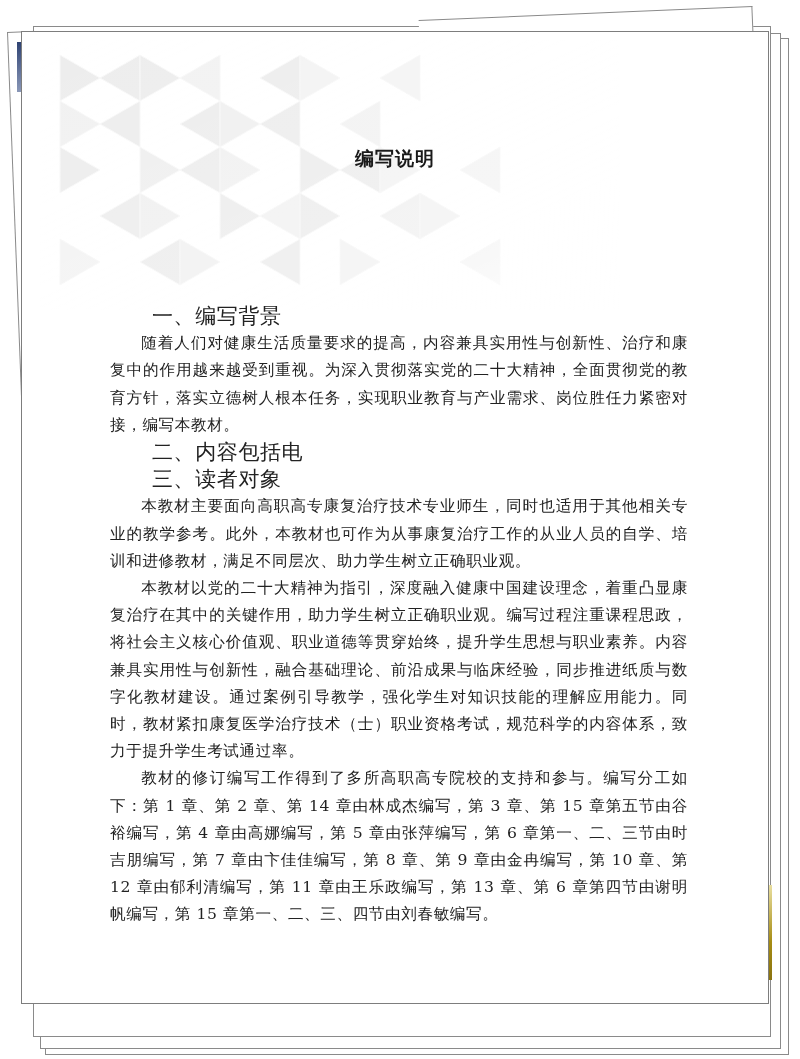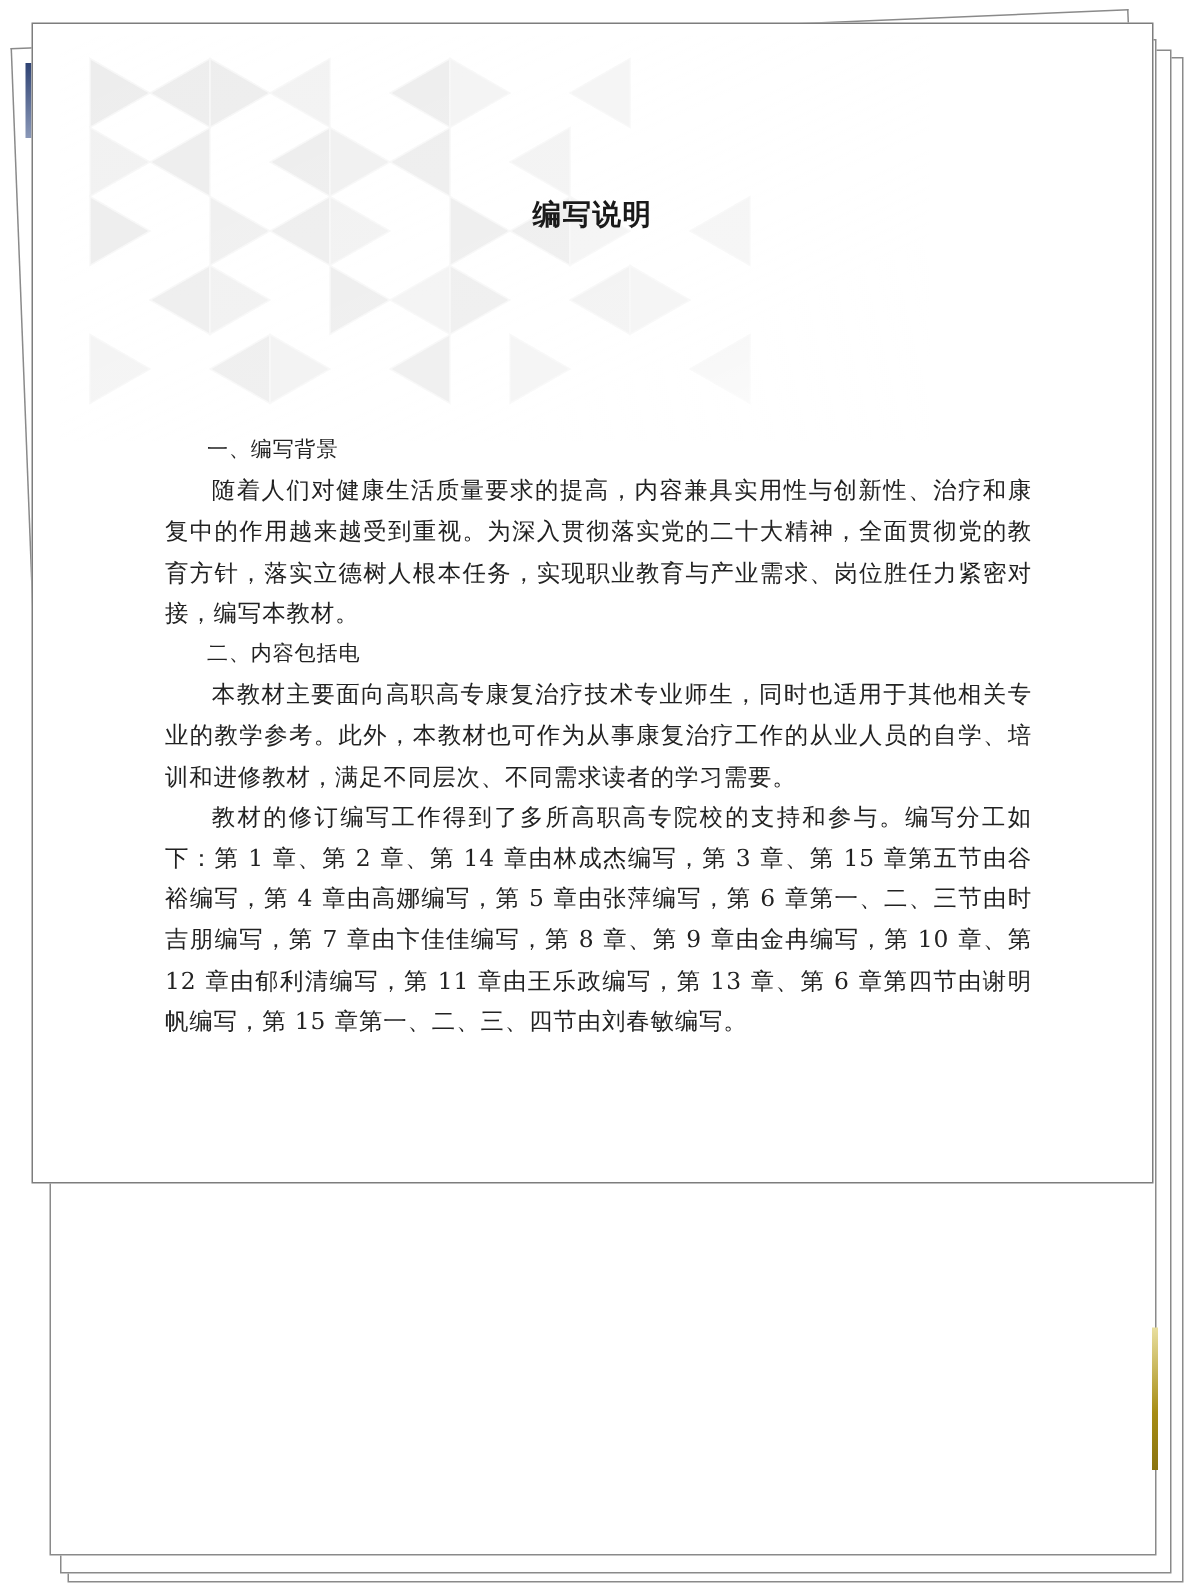--- a/index.html
+++ b/index.html
@@ -29,21 +29,21 @@
     left: 420px; top: 6px; width: 334px; height: 40px;
     border-bottom: none; border-left: none;
     transform: rotate(-2.4deg); transform-origin: bottom right;
     background: #fff;
   }
   .gold-sliver {
     position: absolute; left: 768px; top: 885px; width: 4px; height: 95px;
     background: linear-gradient(#e9dfa0, #a68c14 60%, #8a7310);
   }
   .page {
-    position: absolute; left: 21px; top: 15px; width: 748px; height: 774px;
+    position: absolute; left: 21px; top: 31px; width: 748px; height: 973px;
     background: #fff; border: 1.5px solid #7d7d7d; box-sizing: border-box;
     overflow: hidden;
   }
   .pattern {
     position: absolute; left: 18px; top: 8px; width: 580px; height: 270px;
     opacity: 0.9;
   }
   .title {
     position: absolute; left: 0; right: 0; top: 114px; text-align: center;
     font-family: "DejaVu Sans", "Liberation Sans", sans-serif;
@@ -52,21 +52,21 @@
   .body-text {
     position: absolute; left: 88px; top: 271px; width: 578px;
     font-size: 15.6px; line-height: 27.2px; color: #222;
     letter-spacing: 0.6px;
   }
   .body-text p {
     margin: 0; text-indent: 2em; text-align: justify;
     text-align-last: left;
   }
   .body-text h2 {
-    margin: 0; font-size: 14px; font-weight: normal;
+    margin: 0; font-size: 21px; font-weight: normal;
     padding-left: 2em; line-height: 27.2px;
   }
 </style>
 </head>
 <body>
 
 <div class="sheet sheet-back-left"></div>
 <div class="blue-sliver"></div>
 <div class="sheet sheet-s3"></div>
 <div class="sheet sheet-s2"></div>
@@ -121,16 +121,18 @@
     </g>
     <rect x="0" y="0" width="580" height="270" fill="url(#fade)"></rect>
   </svg>
 
   <div class="title">编写说明</div>
 
   <div class="body-text">
     <h2>一、编写背景</h2>
     <p>随着人们对健康生活质量要求的提高，内容兼具实用性与创新性、治疗和康复中的作用越来越受到重视。为深入贯彻落实党的二十大精神，全面贯彻党的教育方针，落实立德树人根本任务，实现职业教育与产业需求、岗位胜任力紧密对接，编写本教材。</p>
     <h2>二、内容包括电</h2>
-    <p>本教材主要面向高职高专康复治疗技术专业师生，同时也适用于其他相关专业的教学参考。此外，本教材也可作为从事康复治疗工作的从业人员的自学、培训和进修教材，满足不同层次、不同需求读者的学习需要。</p>
+    <h2>三、读者对象</h2>
+    <p>本教材主要面向高职高专康复治疗技术专业师生，同时也适用于其他相关专业的教学参考。此外，本教材也可作为从事康复治疗工作的从业人员的自学、培训和进修教材，满足不同层次、助力学生树立正确职业观。</p>
+    <p>本教材以党的二十大精神为指引，深度融入健康中国建设理念，着重凸显康复治疗在其中的关键作用，助力学生树立正确职业观。编写过程注重课程思政，将社会主义核心价值观、职业道德等贯穿始终，提升学生思想与职业素养。内容兼具实用性与创新性，融合基础理论、前沿成果与临床经验，同步推进纸质与数字化教材建设。通过案例引导教学，强化学生对知识技能的理解应用能力。同时，教材紧扣康复医学治疗技术（士）职业资格考试，规范科学的内容体系，致力于提升学生考试通过率。</p>
     <p>教材的修订编写工作得到了多所高职高专院校的支持和参与。编写分工如下：第 1 章、第 2 章、第 14 章由林成杰编写，第 3 章、第 15 章第五节由谷裕编写，第 4 章由高娜编写，第 5 章由张萍编写，第 6 章第一、二、三节由时吉朋编写，第 7 章由卞佳佳编写，第 8 章、第 9 章由金冉编写，第 10 章、第 12 章由郁利清编写，第 11 章由王乐政编写，第 13 章、第 6 章第四节由谢明帆编写，第 15 章第一、二、三、四节由刘春敏编写。</p>
   </div>
 </div>
 
 </body></html>

